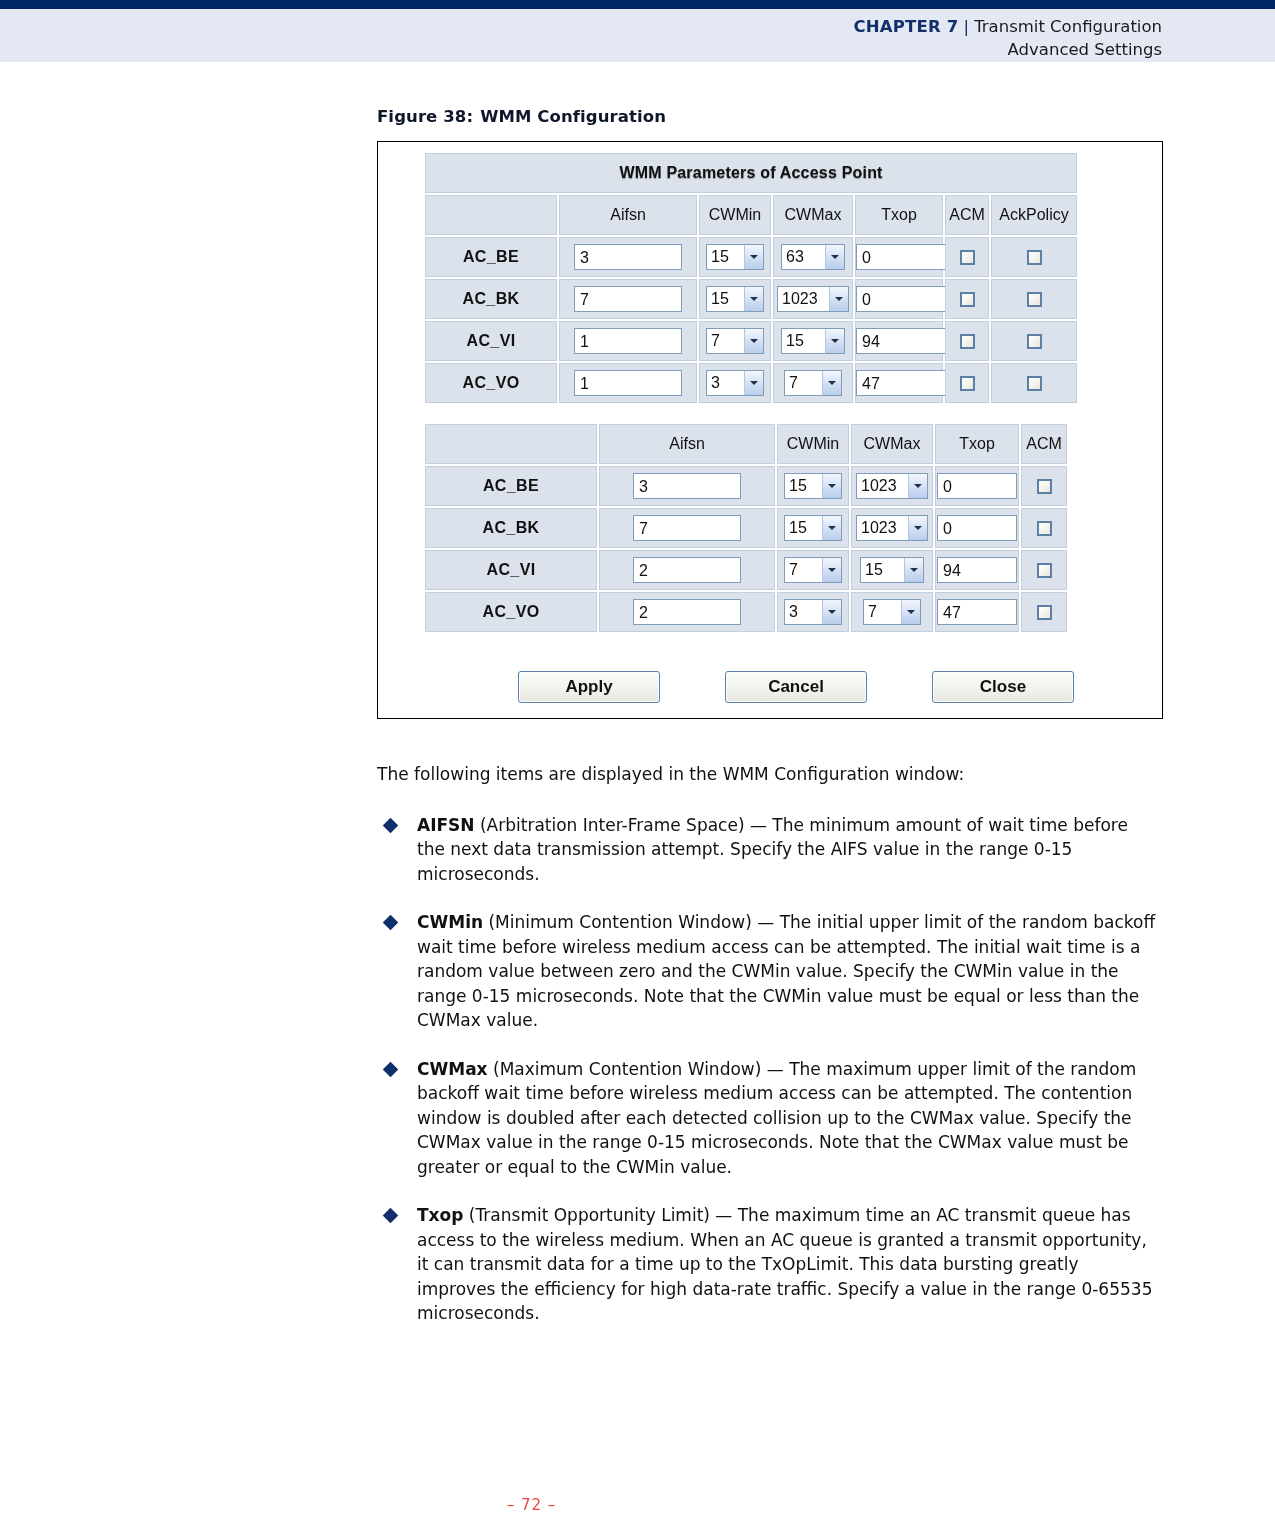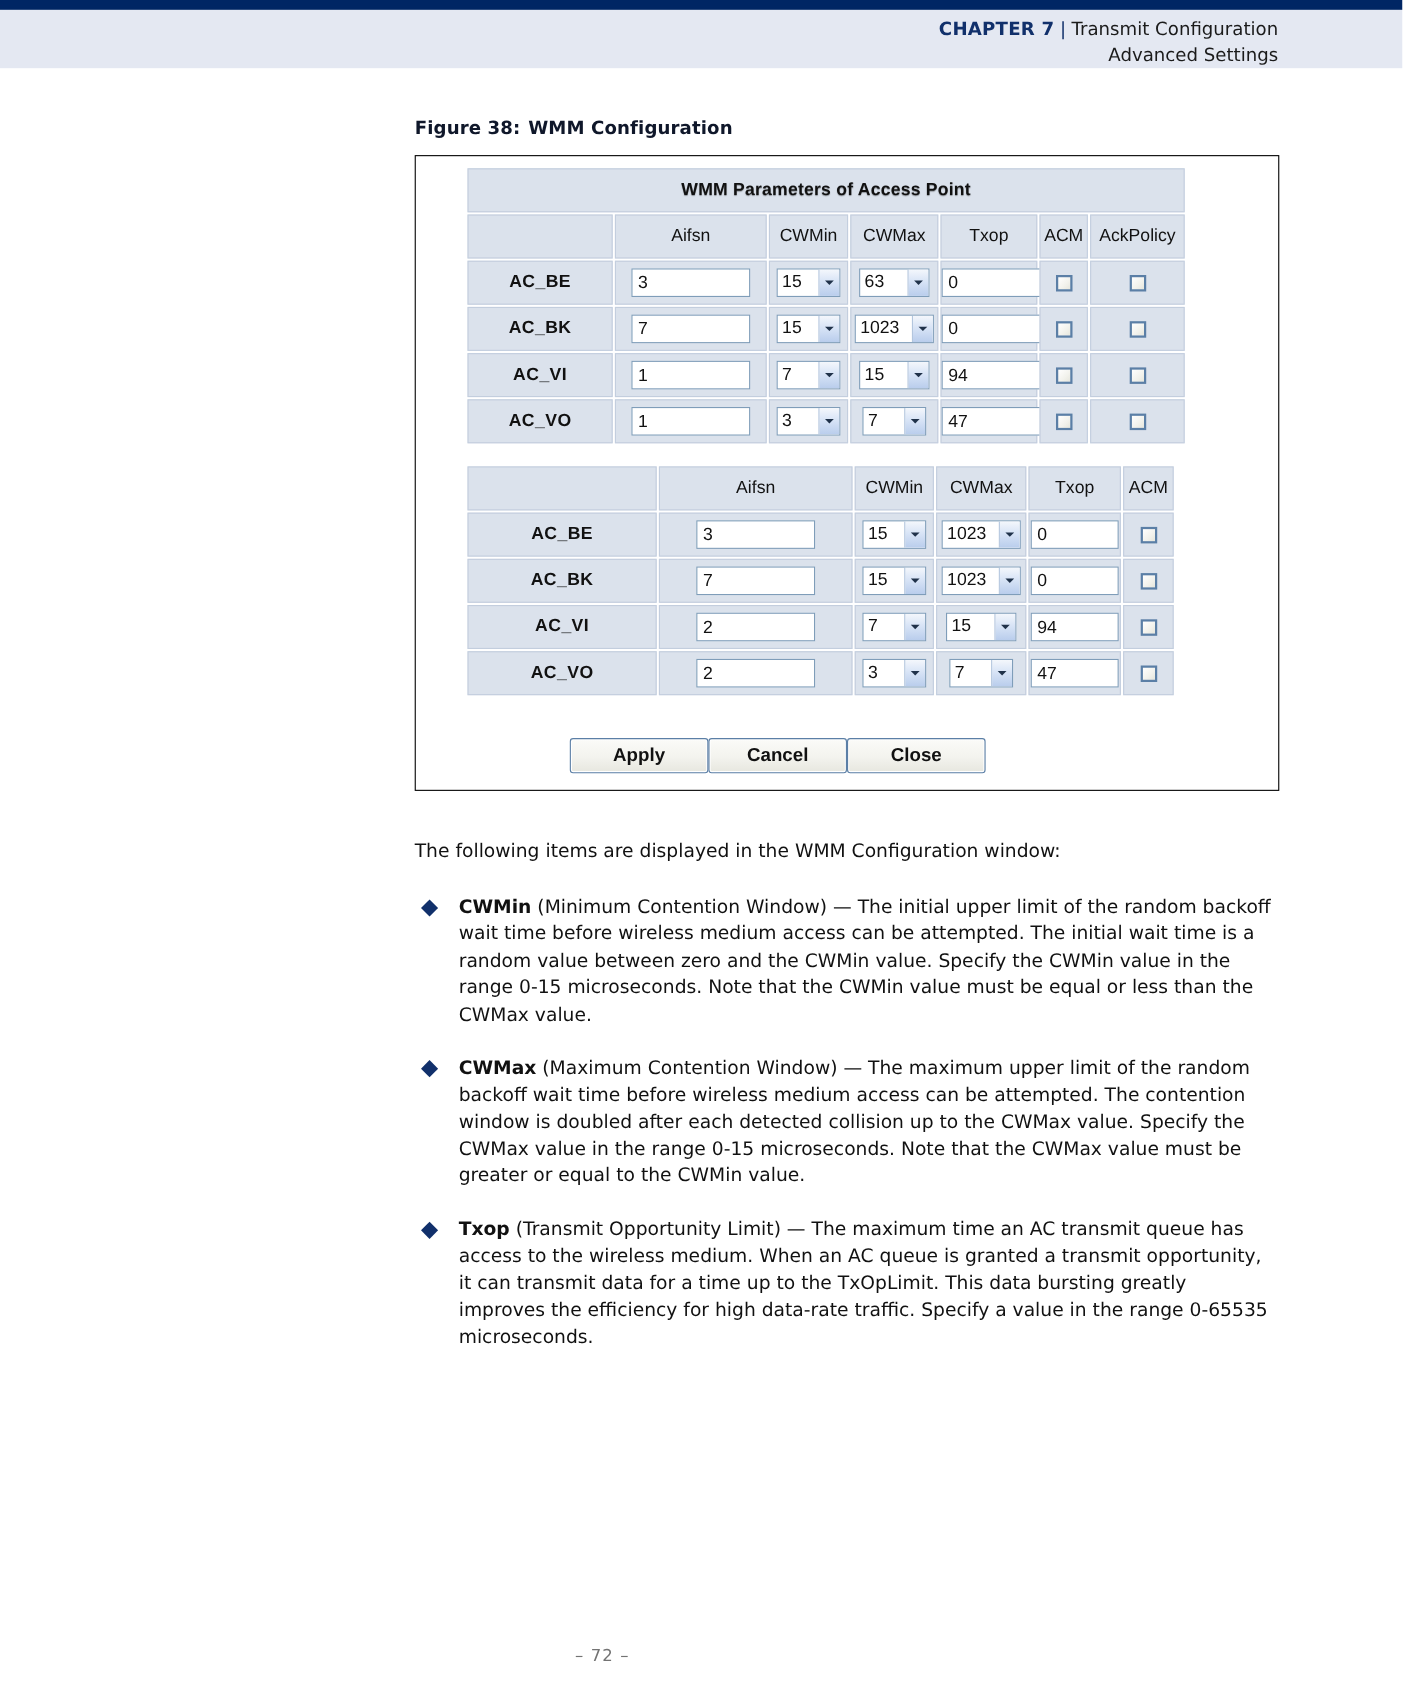--- a/index.html
+++ b/index.html
@@ -214,21 +214,21 @@
     border: 2px solid #5b7fa6;
     background: linear-gradient(to bottom right, #ffffff 0%, #f2f2ec 60%, #e6e6dc 100%);
     box-sizing: border-box;
   }
 
   
   .btn-row {
     position: absolute;
     left: 140px;
     top: 529px;
-    width: 378px;
+    width: 556px;
     display: flex;
     justify-content: space-between;
   }
   .ui-btn {
     width: 142px;
     height: 32px;
     line-height: 30px;
     text-align: center;
     border: 1px solid #5b7fa6;
     border-radius: 3px;
@@ -274,23 +274,22 @@
   }
 
   
   .page-footer {
     position: absolute;
     left: 0;
     bottom: 18px;
     width: 1063px;
     text-align: center;
     font-size: 15px;
-    color: #737373;
+    color: #ef4444;
     letter-spacing: 1px;
-    padding-left: 16px;
   }
 </style>
 </head>
 <body>
 
 <div class="top-rule"></div>
 
 <div class="page-header">
   <div class="header-text">
     <span class="chapter-label">CHAPTER 7</span><span class="header-sep">|</span><span class="header-main-right">Transmit Configuration</span>
@@ -572,20 +571,24 @@
     <div class="btn-row">
       <div class="ui-btn">Apply</div>
       <div class="ui-btn">Cancel</div>
       <div class="ui-btn">Close</div>
     </div>
   </div>
 
   <div class="prose">
     <p class="intro-line">The following items are displayed in the WMM Configuration window:</p>
 
+    <div class="bullet-item">
+      <span class="diamond"></span>
+      <span class="term">AIFSN</span><span> (Arbitration Inter-Frame Space) — The minimum amount of wait time before the next data transmission attempt. Specify the AIFS value in the range 0-15 microseconds.</span>
+    </div>
 
     <div class="bullet-item">
       <span class="diamond"></span>
       <span class="term">CWMin</span><span> (Minimum Contention Window) — The initial upper limit of the random backoff wait time before wireless medium access can be attempted. The initial wait time is a random value between zero and the CWMin value. Specify the CWMin value in the range 0-15 microseconds. Note that the CWMin value must be equal or less than the CWMax value.</span>
     </div>
 
     <div class="bullet-item">
       <span class="diamond"></span>
       <span class="term">CWMax</span><span> (Maximum Contention Window) — The maximum upper limit of the random backoff wait time before wireless medium access can be attempted. The contention window is doubled after each detected collision up to the CWMax value. Specify the CWMax value in the range 0-15 microseconds. Note that the CWMax value must be greater or equal to the CWMin value.</span>
     </div>

